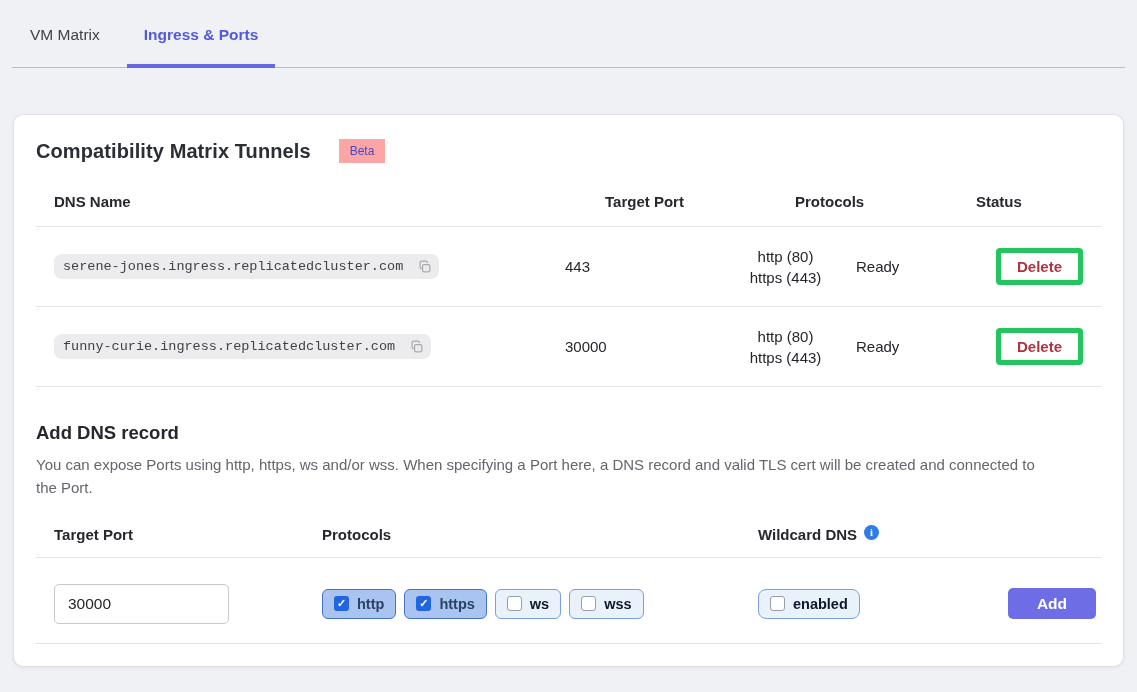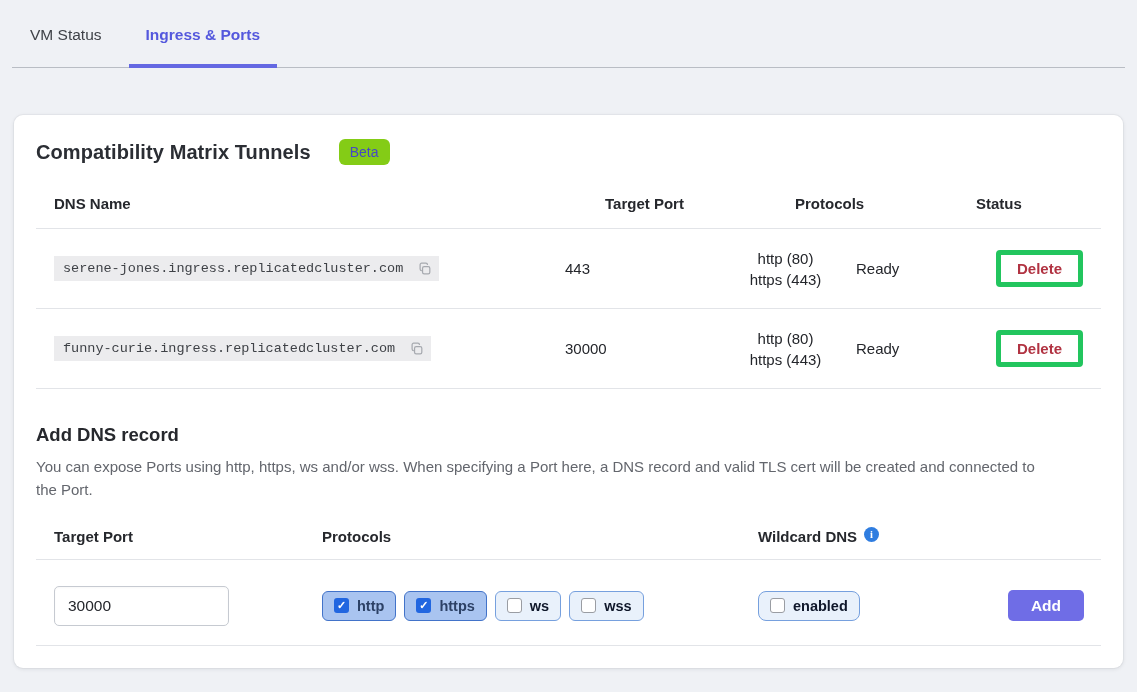--- a/index.html
+++ b/index.html
@@ -51,25 +51,25 @@
   }
 
   .title-row { display: flex; align-items: center; gap: 28px; }
   .card-title {
     font-size: 20px;
     font-weight: bold;
     color: #2b2e34;
     letter-spacing: 0.1px;
   }
   .beta-badge {
-    background: #84cc16;
+    background: #fca5a5;
     color: #4649c4;
-    font-size: 14px;
+    font-size: 12px;
     padding: 5px 11px;
-    border-radius: 6px;
+    border-radius: 0;
   }
 
   
   .tbl { margin-top: 30px; }
   .tbl-grid {
     display: grid;
     grid-template-columns: 529px 150px 141px 140px 1fr;
     align-items: center;
   }
   .tbl-header { padding-bottom: 16px; border-bottom: 1px solid #e2e4e8; gap: 40px; }
@@ -77,21 +77,21 @@
   .tbl-row { min-height: 80px; border-bottom: 1px solid #e2e4e8; }
   .cell.c-dns { padding-left: 18px; }
   .cell.c-action { justify-self: end; padding-right: 22px; }
   .proto-lines { line-height: 1.4; text-align: center; }
 
   .dns-pill {
     display: inline-flex;
     align-items: center;
     gap: 15px;
     background: #ececee;
-    border-radius: 0;
+    border-radius: 8px;
     padding: 5px 7px 5px 9px;
     font-family: "Liberation Mono", monospace;
     font-size: 13.5px;
     color: #3f4247;
     white-space: nowrap;
   }
   .copy-icon { display: inline-flex; cursor: pointer; }
 
   .delete-btn {
     background: #ffffff;
@@ -194,32 +194,32 @@
   .cbx.off { background: #ffffff; border: 1.5px solid #9a9da3; }
   .cb-pill.rounded8 { border-radius: 8px; }
 
   .add-btn-wrap { justify-self: end; padding-right: 22px; }
   .add-btn {
     background: #6f6de6;
     color: #ffffff;
     border: none;
     font-weight: bold;
     font-size: 15.5px;
-    width: 76px;
+    width: 88px;
     height: 31px;
     border-radius: 5px;
     font-family: "Liberation Sans", sans-serif;
     cursor: pointer;
   }
 </style>
 </head>
 <body>
 
 <div class="tabbar">
-  <div class="tab first">VM Status</div>
+  <div class="tab first">VM Matrix</div>
   <div class="tab active">Ingress &amp; Ports</div>
 </div>
 
 <div class="card">
 
   <div class="title-row">
     <div class="card-title">Compatibility Matrix Tunnels</div>
     <div class="beta-badge">Beta</div>
   </div>
 

